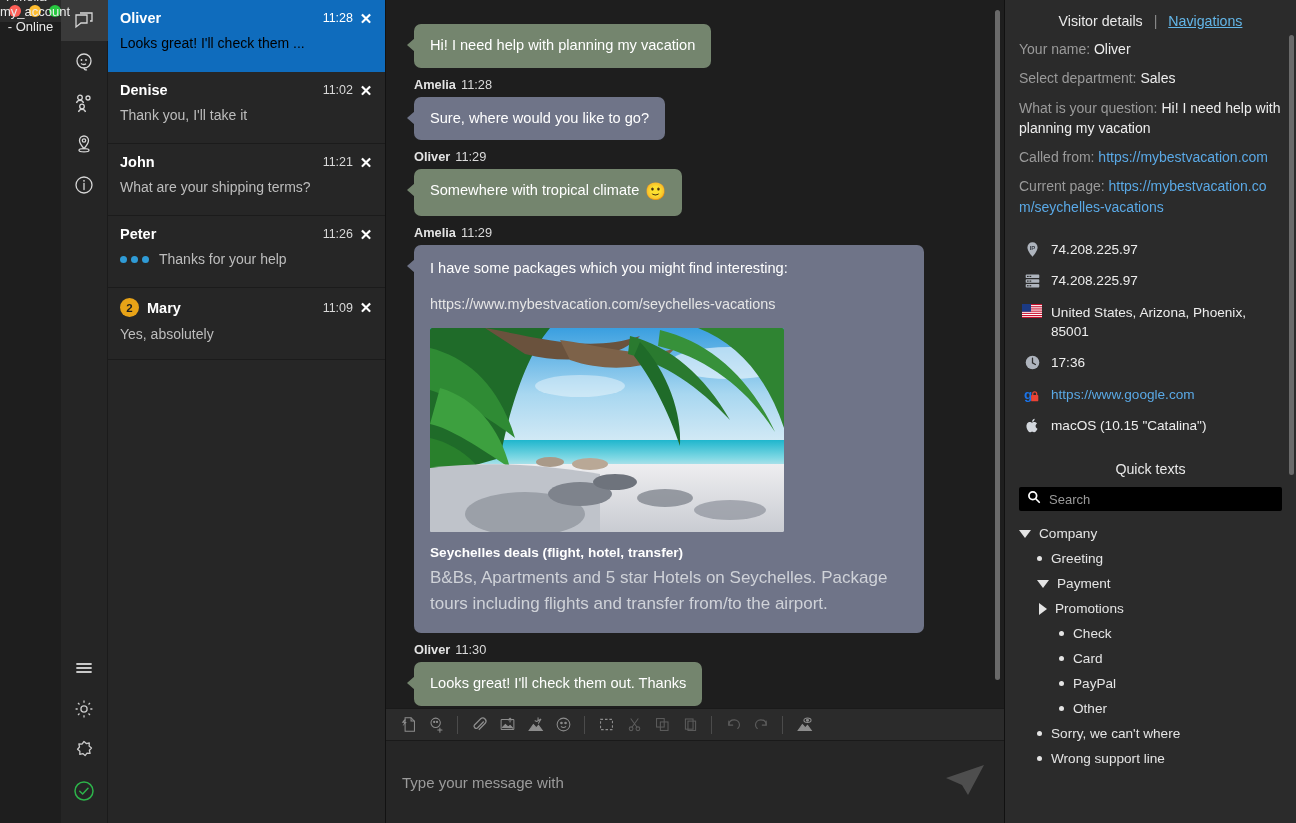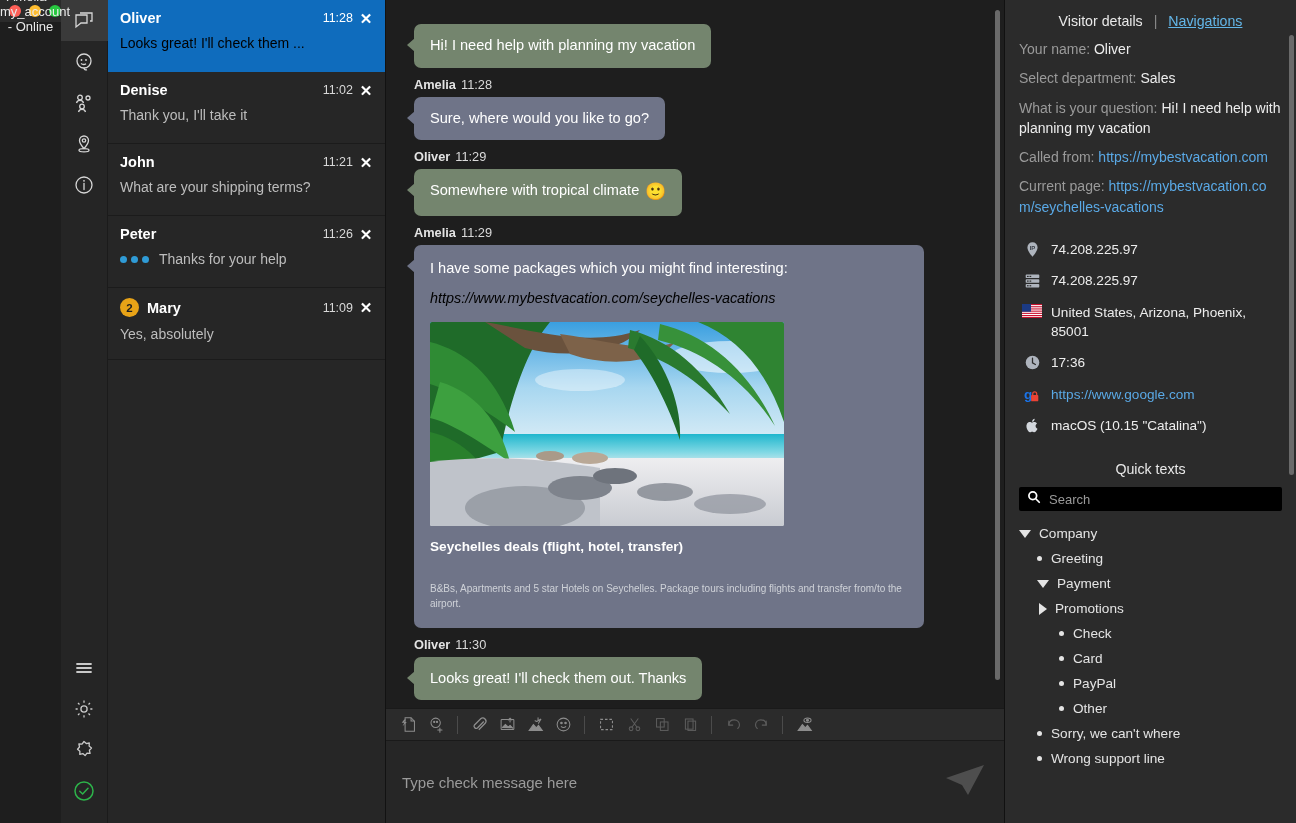--- a/index.html
+++ b/index.html
@@ -98,28 +98,28 @@
   .bubble.blue  { background: #6f7488; }
   .bubble::before {
     content: ""; position: absolute; left: -7px; top: 14px;
     border-top: 7px solid transparent; border-bottom: 7px solid transparent;
   }
   .bubble.green::before { border-right: 8px solid #74856e; }
   .bubble.blue::before  { border-right: 8px solid #6f7488; }
   .emoji { font-size: 17px; vertical-align: -2px; margin-left: 6px; }
 
   .bubble.card { padding: 14px 16px 0 16px; width: 510px; max-width: 510px; }
-  .card-link { display: block; color: #000000; font-size: 14.4px; margin-top: 10px; text-decoration: none; font-style: italic; }
+  .card-link { display: block; color: #e5e5e5; font-size: 14.4px; margin-top: 16px; text-decoration: none; }
   .card-img {
     width: 354px; height: 204px; margin-top: 14px; border-radius: 2px;
     background: linear-gradient(to bottom, #7cc3ef 0%, #a8d8f2 32%, #35b9cf 44%, #7fd4e2 50%, #e4ecf2 62%, #cfd6da 100%);
     position: relative; overflow: hidden;
   }
   .card-title { font-size: 13.6px; color: #ffffff; font-weight: bold; margin-top: 12px; }
-  .card-desc { font-size: 10px; color: #cfd2d8; line-height: 1.55; margin-top: 24px; padding-bottom: 16px; }
+  .card-desc { font-size: 17px; color: #cfd2d8; line-height: 1.55; margin-top: 2px; padding-bottom: 16px; }
 
   .vscroll {
     position: absolute; right: 4px; width: 5px; border-radius: 3px; background: #6a6a6a;
   }
 
   
   .toolbar {
     height: 32px; flex: none; background: #2b2b2b;
     display: flex; align-items: center; padding-left: 8px; gap: 0;
     border-top: 1px solid #1a1a1a;
@@ -514,21 +514,21 @@
         <div class="tbtn">
           <svg width="17" height="17" viewBox="0 0 20 20" fill="none" stroke="currentColor" stroke-width="1.2">
             <path d="M2.5 17l5-7 3.5 4 2.5-3 4.5 6z" fill="currentColor"></path>
             <ellipse cx="13.5" cy="5" rx="4.2" ry="2.6"></ellipse>
               <circle cx="13.5" cy="5" r="1.2" fill="currentColor"></circle>
           </svg>
         </div>
       </div>
 
       <div class="compose">
-        <div class="compose-input">Type check message here</div>
+        <div class="compose-input">Type your message with</div>
         <div class="send-icon">
           <svg width="42" height="34" viewBox="0 0 42 34" fill="#4e4e4e">
             <path d="M2 15 L40 2 L24 32 L18 22 L2 15 Z"></path>
           </svg>
         </div>
       </div>
     </div>
 
     <div class="rightpanel">
 

